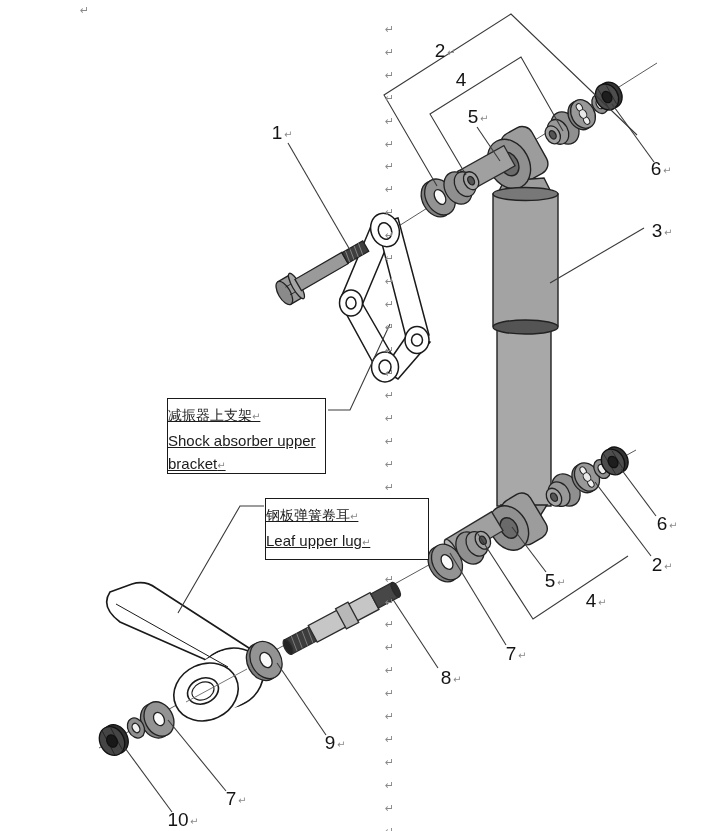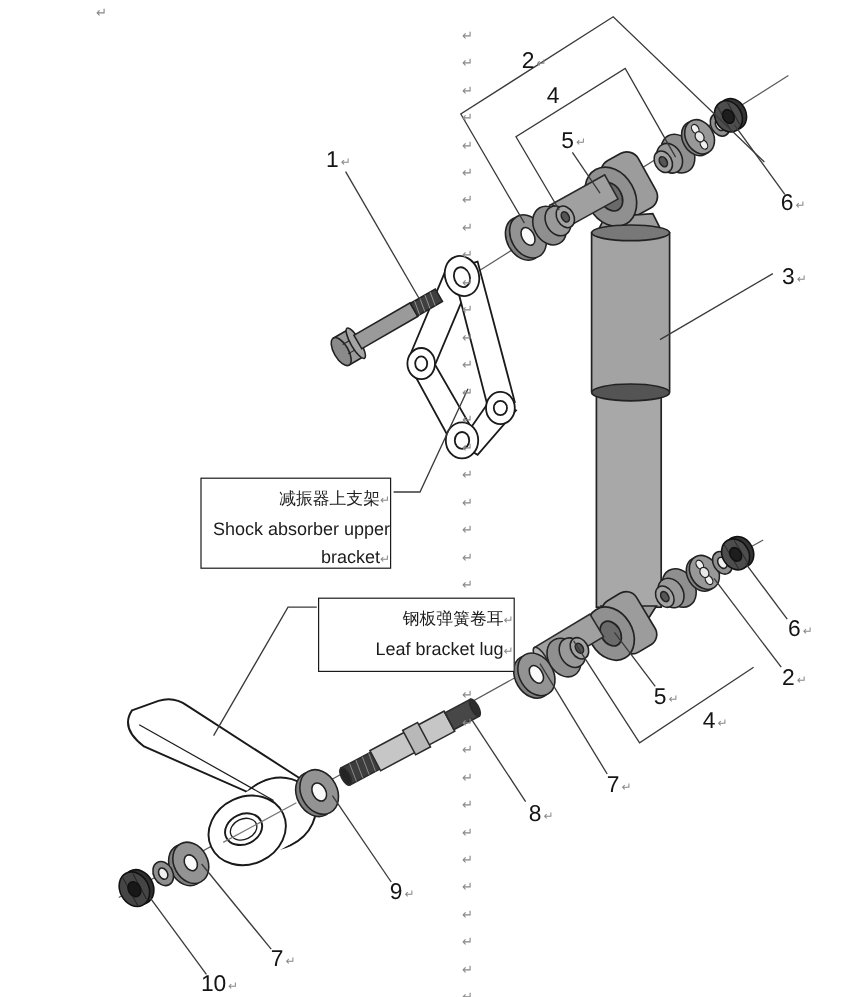--- a/index.html
+++ b/index.html
@@ -5,21 +5,21 @@
   html,body{margin:0;padding:0;background:#ffffff;}
   #page{position:relative;width:715px;height:831px;background:#ffffff;overflow:hidden;
         font-family:"Liberation Sans",sans-serif;}
   #page svg{position:absolute;left:0;top:0;}
   .callout-num{font-family:"Liberation Sans",sans-serif;font-size:19px;fill:#141414;text-anchor:middle;}
   .pmark{font-family:"DejaVu Sans",sans-serif;font-size:11px;fill:#8a8a8a;}
   .pmark-s{font-family:"DejaVu Sans",sans-serif;font-size:10px;fill:#8a8a8a;}
   .cline{stroke:#3a3a3a;stroke-width:1.1;fill:none;}
   .axis{stroke:#5a5a5a;stroke-width:1;fill:none;}
   .label-box{position:absolute;border:1.2px solid #1a1a1a;background:#ffffff;
-             text-align:right;color:#1c1c1c;box-sizing:border-box;padding-top:4px;}
+             text-align:left;color:#1c1c1c;box-sizing:border-box;padding-top:4px;text-decoration:underline;}
   .label-box .zh{font-size:14px;line-height:24px;display:block;}
   .label-box .en{font-size:15px;line-height:23px;display:inline;}
   .label-box .mk{font-family:"DejaVu Sans",sans-serif;font-size:10px;color:#8a8a8a;}
 </style>
 </head>
 <body>
 
 <div id="page">
 
 <svg width="715" height="831" viewBox="0 0 715 831">
@@ -311,16 +311,16 @@
       </g>
 </svg>
 
 <div class="label-box" style="left:167px;top:398px;width:159px;height:76px;">
   <span class="zh"><span>减振器上支架</span><span class="mk">↵</span></span>
   <span class="en">Shock absorber upper bracket</span><span class="mk">↵</span>
 </div>
 
 <div class="label-box" style="left:265px;top:498px;width:164px;height:62px;">
   <span class="zh"><span>钢板弹簧卷耳</span><span class="mk">↵</span></span>
-  <span class="en">Leaf bracket lug</span><span class="mk">↵</span>
+  <span class="en">Leaf upper lug</span><span class="mk">↵</span>
 </div>
 
 </div>
 
 </body></html>

